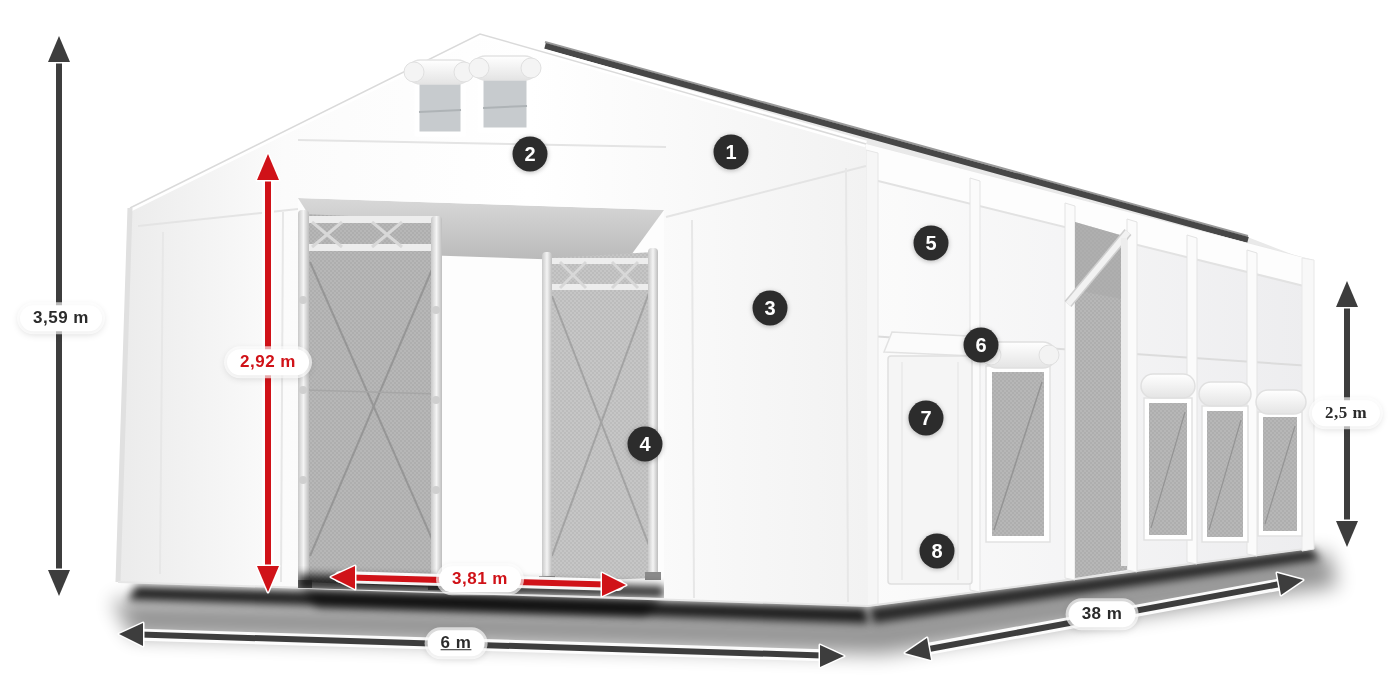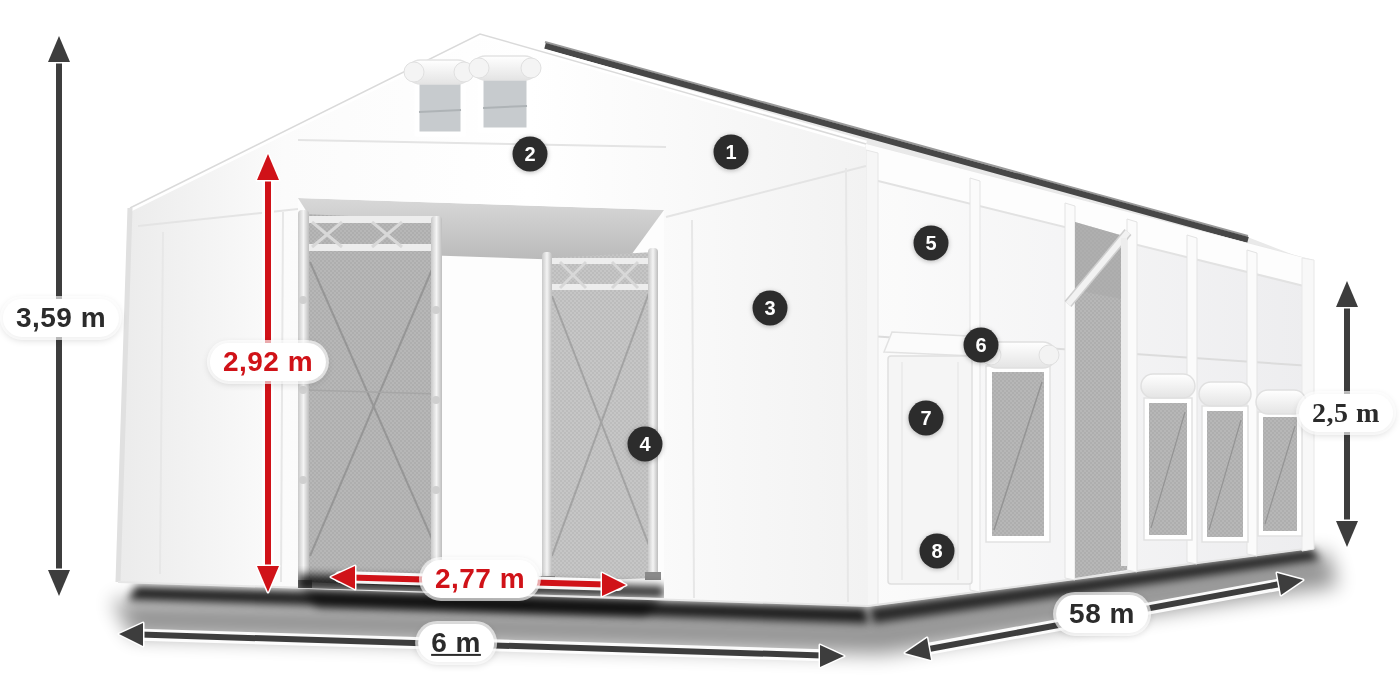--- a/index.html
+++ b/index.html
@@ -3,21 +3,21 @@
 <meta charset="utf-8">
 <style>
   html,body{margin:0;padding:0;background:#ffffff;}
   body{width:1400px;height:700px;position:relative;overflow:hidden;
        font-family:"Liberation Sans", sans-serif;}
   .scene{position:absolute;inset:0;width:1400px;height:700px;}
   svg.tent{position:absolute;left:0;top:0;}
   .pill{
     position:absolute;transform:translate(-50%,-50%);
     background:#ffffff;border-radius:20px;padding:3px 13px;
-    font-weight:bold;font-size:28px;line-height:1.15;color:var(--pill-text,#2b2b2b);
+    font-weight:bold;font-size:17px;line-height:1.15;color:var(--pill-text,#2b2b2b);
     box-shadow:0 0 0 3px rgba(255,255,255,.65), 0 2px 9px rgba(0,0,0,.20);
     white-space:nowrap;z-index:30;letter-spacing:.5px;
   }
   .pill.red{color:var(--accent-red,#d01218);}
   .badge{
     position:absolute;transform:translate(-50%,-50%);
     width:35px;height:35px;border-radius:50%;
     background:var(--badge-bg,#2c2c2c);color:#fff;
     font-weight:bold;font-size:20px;display:flex;align-items:center;justify-content:center;
     box-shadow:0 1px 5px rgba(0,0,0,.28);z-index:25;
@@ -255,23 +255,23 @@
       <line x1="1347" y1="295" x2="1347" y2="533" stroke="#ffffff" stroke-width="12" opacity=".95"></line>
       <line x1="1347" y1="301" x2="1347" y2="527" stroke="var(--arrow-dark,#3d3d3d)" stroke-width="6"></line>
       <polygon points="1347,281 1336,307 1358,307" fill="var(--arrow-dark,#3d3d3d)" stroke="#fff" stroke-width="3" paint-order="stroke" stroke-linejoin="round"></polygon>
       <polygon points="1347,547 1336,521 1358,521" fill="var(--arrow-dark,#3d3d3d)" stroke="#fff" stroke-width="3" paint-order="stroke" stroke-linejoin="round"></polygon>
     </g>
   </g>
 </svg>
 
 <div class="pill" style="left:61px;  top:318px;">3,59 m</div>
 <div class="pill red" style="left:268px; top:362px;">2,92 m</div>
-<div class="pill red" style="left:480px; top:579px;">2,77 m</div>
+<div class="pill red" style="left:480px; top:579px;">3,81 m</div>
 <div class="pill" style="left:456px; top:643px;text-decoration:underline;">6 m</div>
-<div class="pill" style="left:1102px;top:614px;">58 m</div>
+<div class="pill" style="left:1102px;top:614px;">38 m</div>
 <div class="pill" style="left:1346px;top:413px;font-family:Liberation Serif, serif;">2,5 m</div>
 
 <div class="badge" style="left:731px;top:152px;">1</div>
 <div class="badge" style="left:530px;top:154px;">2</div>
 <div class="badge" style="left:770px;top:308px;">3</div>
 <div class="badge" style="left:645px;top:444px;">4</div>
 <div class="badge" style="left:931px;top:243px;">5</div>
 <div class="badge" style="left:981px;top:345px;">6</div>
 <div class="badge" style="left:926px;top:418px;">7</div>
 <div class="badge" style="left:937px;top:551px;">8</div>

